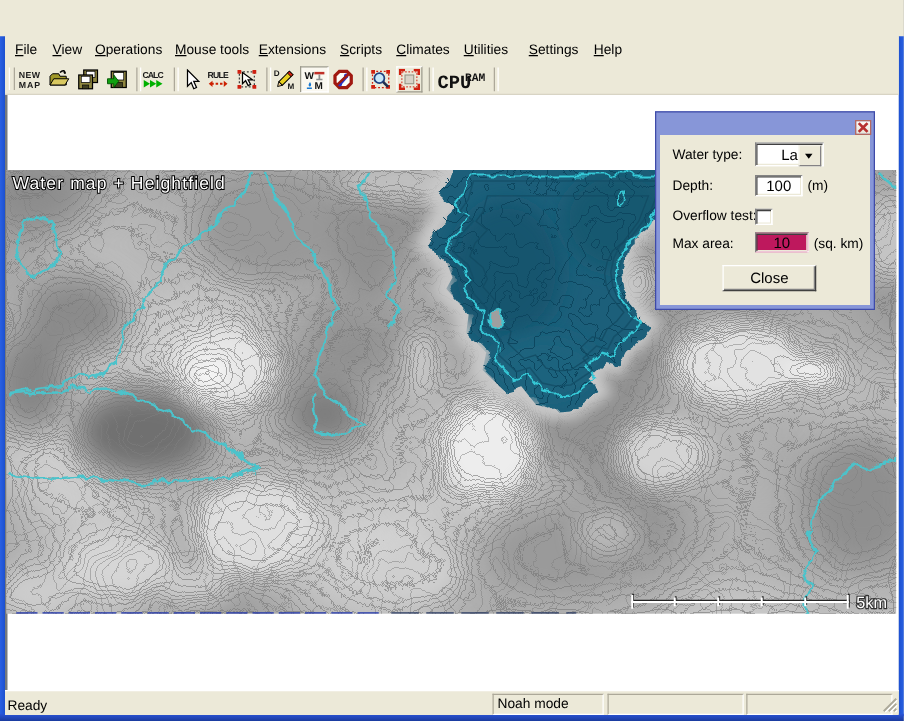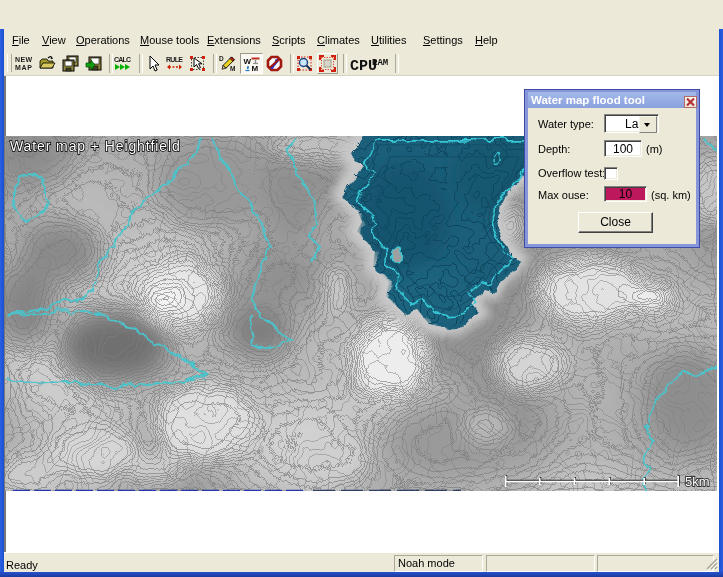--- a/index.html
+++ b/index.html
@@ -357,40 +357,39 @@
           <line x1="12" y1="10" x2="10" y2="12"></line>
         </g>
         <g stroke="#FFFFFF" stroke-width="1">
           <line x1="13" y1="3" x2="3" y2="13"></line>
           <line x1="13" y1="7" x2="7" y2="13"></line>
           <line x1="13" y1="11" x2="11" y2="13"></line>
         </g>
       </svg>
   </div>
   <div id="dlg">
-    <div id="dlgtitle">Water map flood tool</div>
     <div id="dlgx" style="left:159px;top:6px;right:auto;">
         <svg width="11" height="10" viewBox="0 0 11 10" style="display:block">
           <g stroke="#B73030" stroke-width="2.2">
             <line x1="2" y1="1.5" x2="9" y2="8.5"></line>
             <line x1="9" y1="1.5" x2="2" y2="8.5"></line>
           </g>
         </svg>
       </div>
     <div id="dlgin">
       <span class="dlbl" style="left:10px;top:10px;">Water type:</span>
       <div class="dinput" style="left:76px;top:6px;width:55px;height:19px;text-align:left;padding-left:20px;line-height:18px;">Lake
         <div style="position:absolute;right:1px;top:1px;width:16px;height:15px;background:#ECE9D8;border:1px solid;border-color:#F4F2E8 #848284 #848284 #F4F2E8;">
             <div style="position:absolute;left:4px;top:6px;width:0;height:0;border:3.4px solid transparent;border-top:4px solid #000;border-bottom:none;"></div>
           </div>
       </div>
       <span class="dlbl" style="left:10px;top:35px;">Depth:</span>
       <div class="dinput" style="left:76px;top:32px;width:38px;height:17px;line-height:16px;">100</div>
       <span class="dlbl" style="left:118px;top:35px;">(m)</span>
       <span class="dlbl" style="left:10px;top:59px;">Overflow test:</span>
       <div class="dinput" style="left:76px;top:59px;width:14px;height:13px;"></div>
-      <span class="dlbl" style="left:10px;top:81px;">Max ouse:</span>
+      <span class="dlbl" style="left:10px;top:81px;">Max area:</span>
       <div class="dinput" style="left:76px;top:78px;width:43px;height:16px;background:#be185d;line-height:15px;">10</div>
       <span class="dlbl" style="left:123px;top:81px;">(sq. km)</span>
       <div id="close">Close</div>
     </div>
   </div>
 </div>
 
 </body></html>

